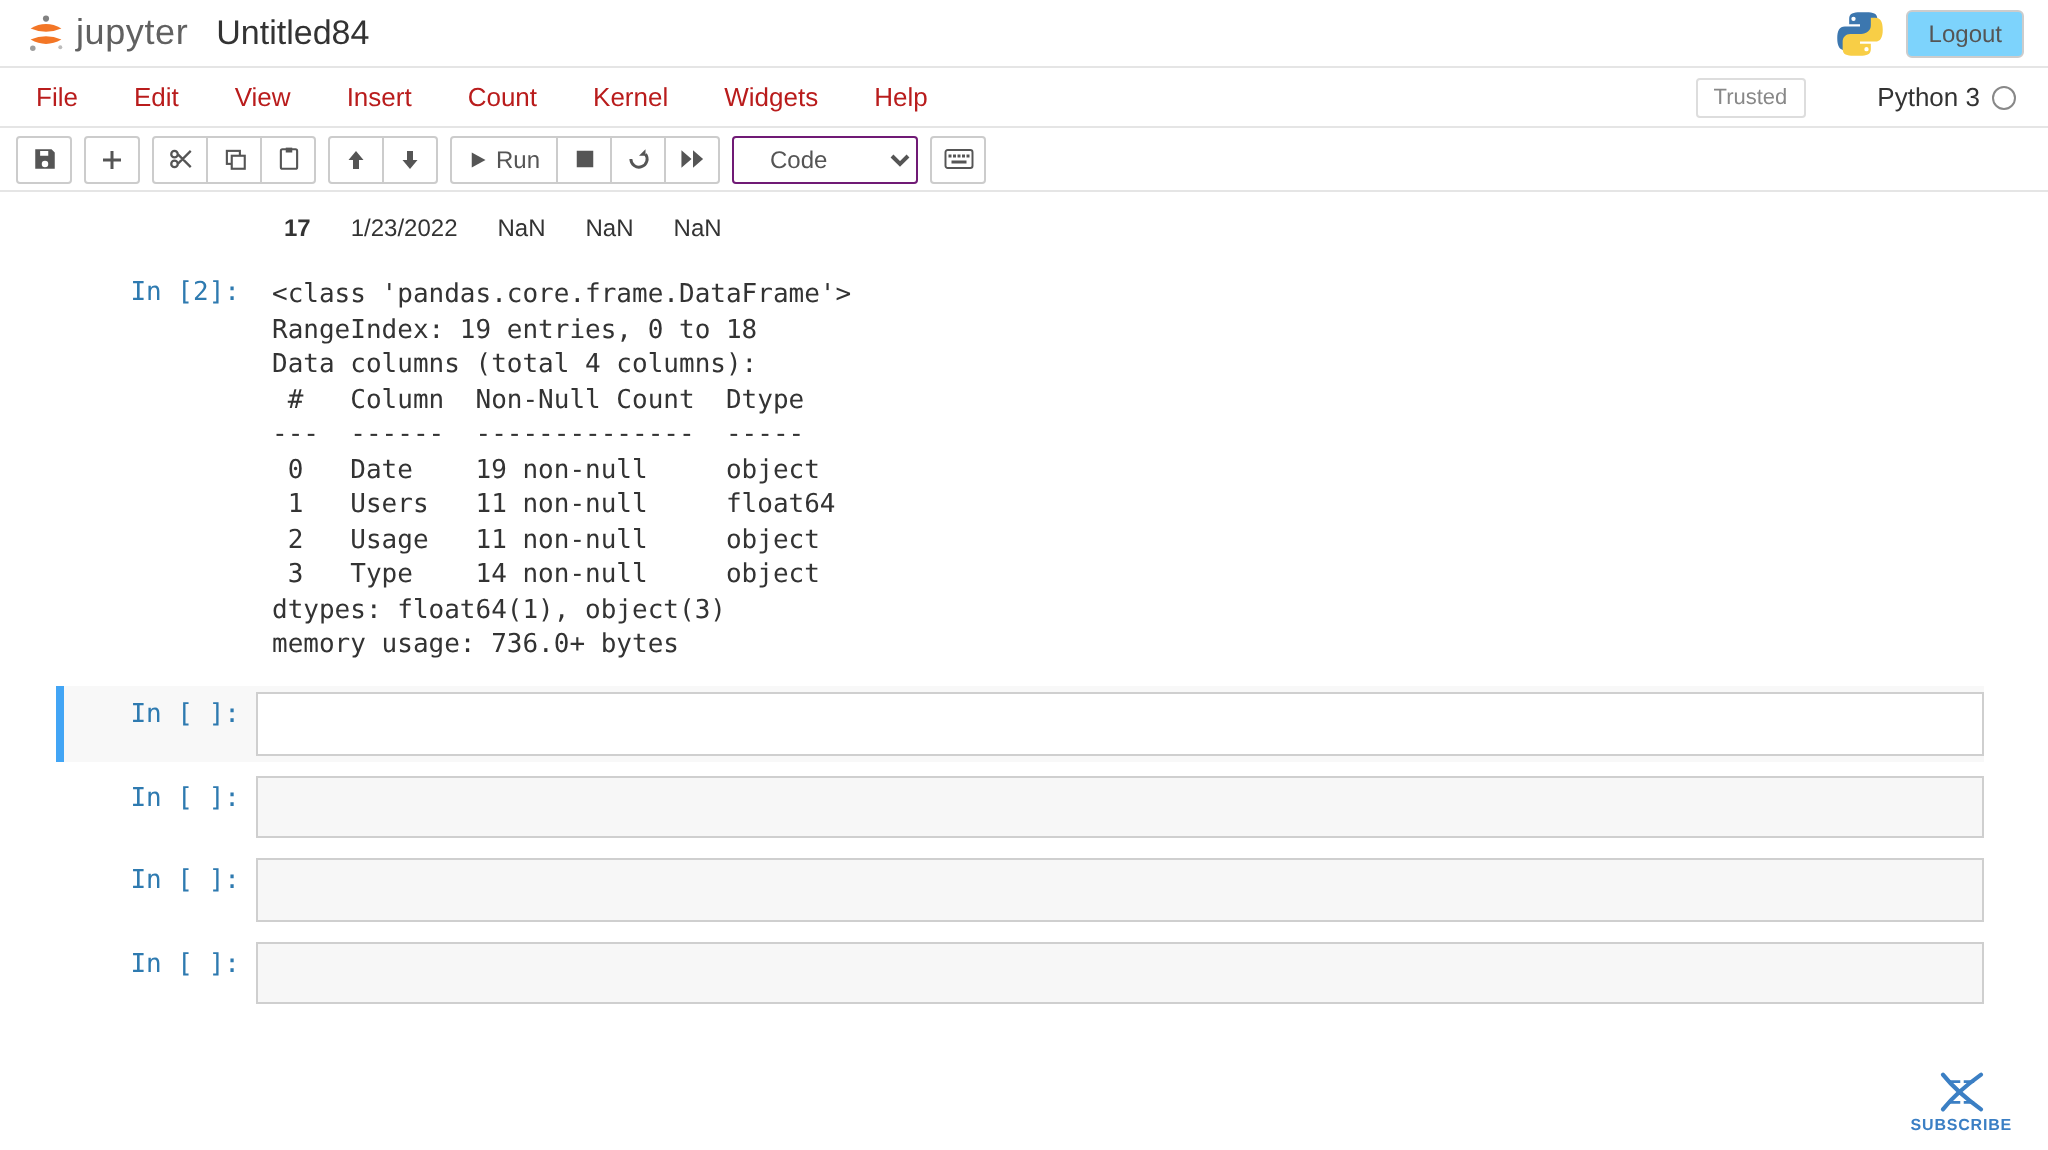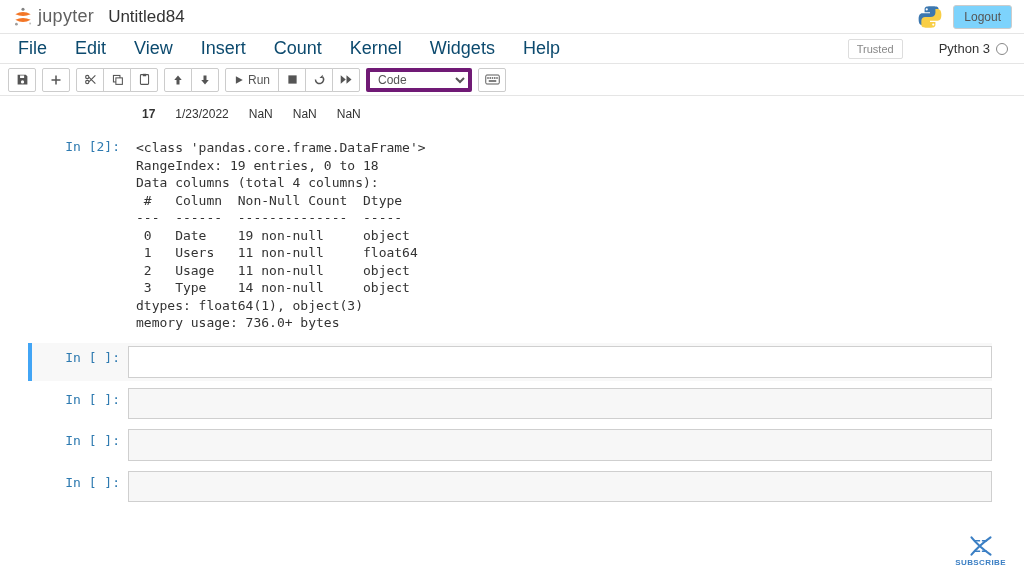--- a/index.html
+++ b/index.html
@@ -8,33 +8,33 @@
   .header { display: flex; align-items: center; padding: 4px 12px; border-bottom: 1px solid #e5e5e5; height: 34px; }
   .logo { display: flex; align-items: center; gap: 4px; margin-right: 14px; }
   .logo svg { width: 22px; height: 22px; }
   .logo-text { font-size: 18px; color: #616161; letter-spacing: 0.3px; }
   .notebook-name { font-size: 17px; color: #333; margin-right: 6px; }
   .checkpoint { font-size: 12px; color: #888; }
   .header-spacer { flex: 1; }
   .python-logo { width: 26px; height: 26px; margin-right: 10px; }
   .logout-btn { border: 1px solid #ccc; background: #7dd3fc; border-radius: 3px; padding: 4px 10px; font-size: 12px; color: #555; cursor: pointer; }
   .menubar { display: flex; align-items: center; border-bottom: 1px solid #e5e5e5; height: 30px; padding: 0 4px; }
-  .menubar .menu { padding: 6px 14px; font-size: 18px; color: #0c4a6e; cursor: pointer; }
+  .menubar .menu { padding: 6px 14px; font-size: 13px; color: #b91c1c; cursor: pointer; }
   .menubar-spacer { flex: 1; }
   .trusted { border: 1px solid #ddd; border-radius: 2px; padding: 3px 8px; font-size: 11px; color: #888; margin-right: 36px; cursor: pointer; }
   .kernel-ind { display: flex; align-items: center; font-size: 13px; color: #333; gap: 6px; padding-right: 12px; }
   .kernel-circle { width: 12px; height: 12px; border-radius: 50%; border: 1.5px solid #888; }
   .toolbar { display: flex; align-items: center; gap: 6px; padding: 4px 8px; border-bottom: 1px solid #e5e5e5; height: 32px; }
   .tb-group { display: flex; }
   .tb-btn { border: 1px solid #ccc; background: #fff; height: 24px; min-width: 28px; display: flex; align-items: center; justify-content: center; cursor: pointer; border-radius: 2px; color: #555; font-size: 12px; }
   .tb-group .tb-btn { border-radius: 0; margin-left: -1px; }
   .tb-group .tb-btn:first-child { border-radius: 2px 0 0 2px; margin-left: 0; }
   .tb-group .tb-btn:last-child { border-radius: 0 2px 2px 0; }
   .tb-run { gap: 4px; padding: 0 8px; }
-  .tb-select { border: 4px solid #701a75; height: 24px; font-size: 12px; width: 106px; border-radius: 2px; background: #fff; color: #555; padding: 0 4px; }
+  .tb-select { border: 1px solid #701a75; height: 24px; font-size: 12px; width: 93px; border-radius: 2px; background: #fff; color: #555; padding: 0 14px; }
   .notebook-area { flex: 1; overflow-y: auto; background: #fff; padding: 0 0 30px 0; }
   .notebook-inner { width: 960px; margin: 0 auto; }
   .cell { display: flex; margin: 4px 0; padding: 3px 0; }
   .cell.selected { border-left: 4px solid #42a5f5; background: #f8f8f8; margin-left: -4px; }
   .prompt { flex: 0 0 96px; text-align: right; padding: 4px 8px 0 0; font-family: monospace; font-size: 13px; }
   .prompt.in { color: #2e7ab0; }
   .content { flex: 1; }
   .code-input { border: 1px solid #cfcfcf; background: #f7f7f7; padding: 6px 8px; font-family: monospace; font-size: 13px; white-space: pre; line-height: 1.35; }
   .code-input.selected { background: #fff; }
   .output-text { padding: 4px 8px; font-family: monospace; font-size: 13px; white-space: pre; line-height: 1.35; color: #333; }

